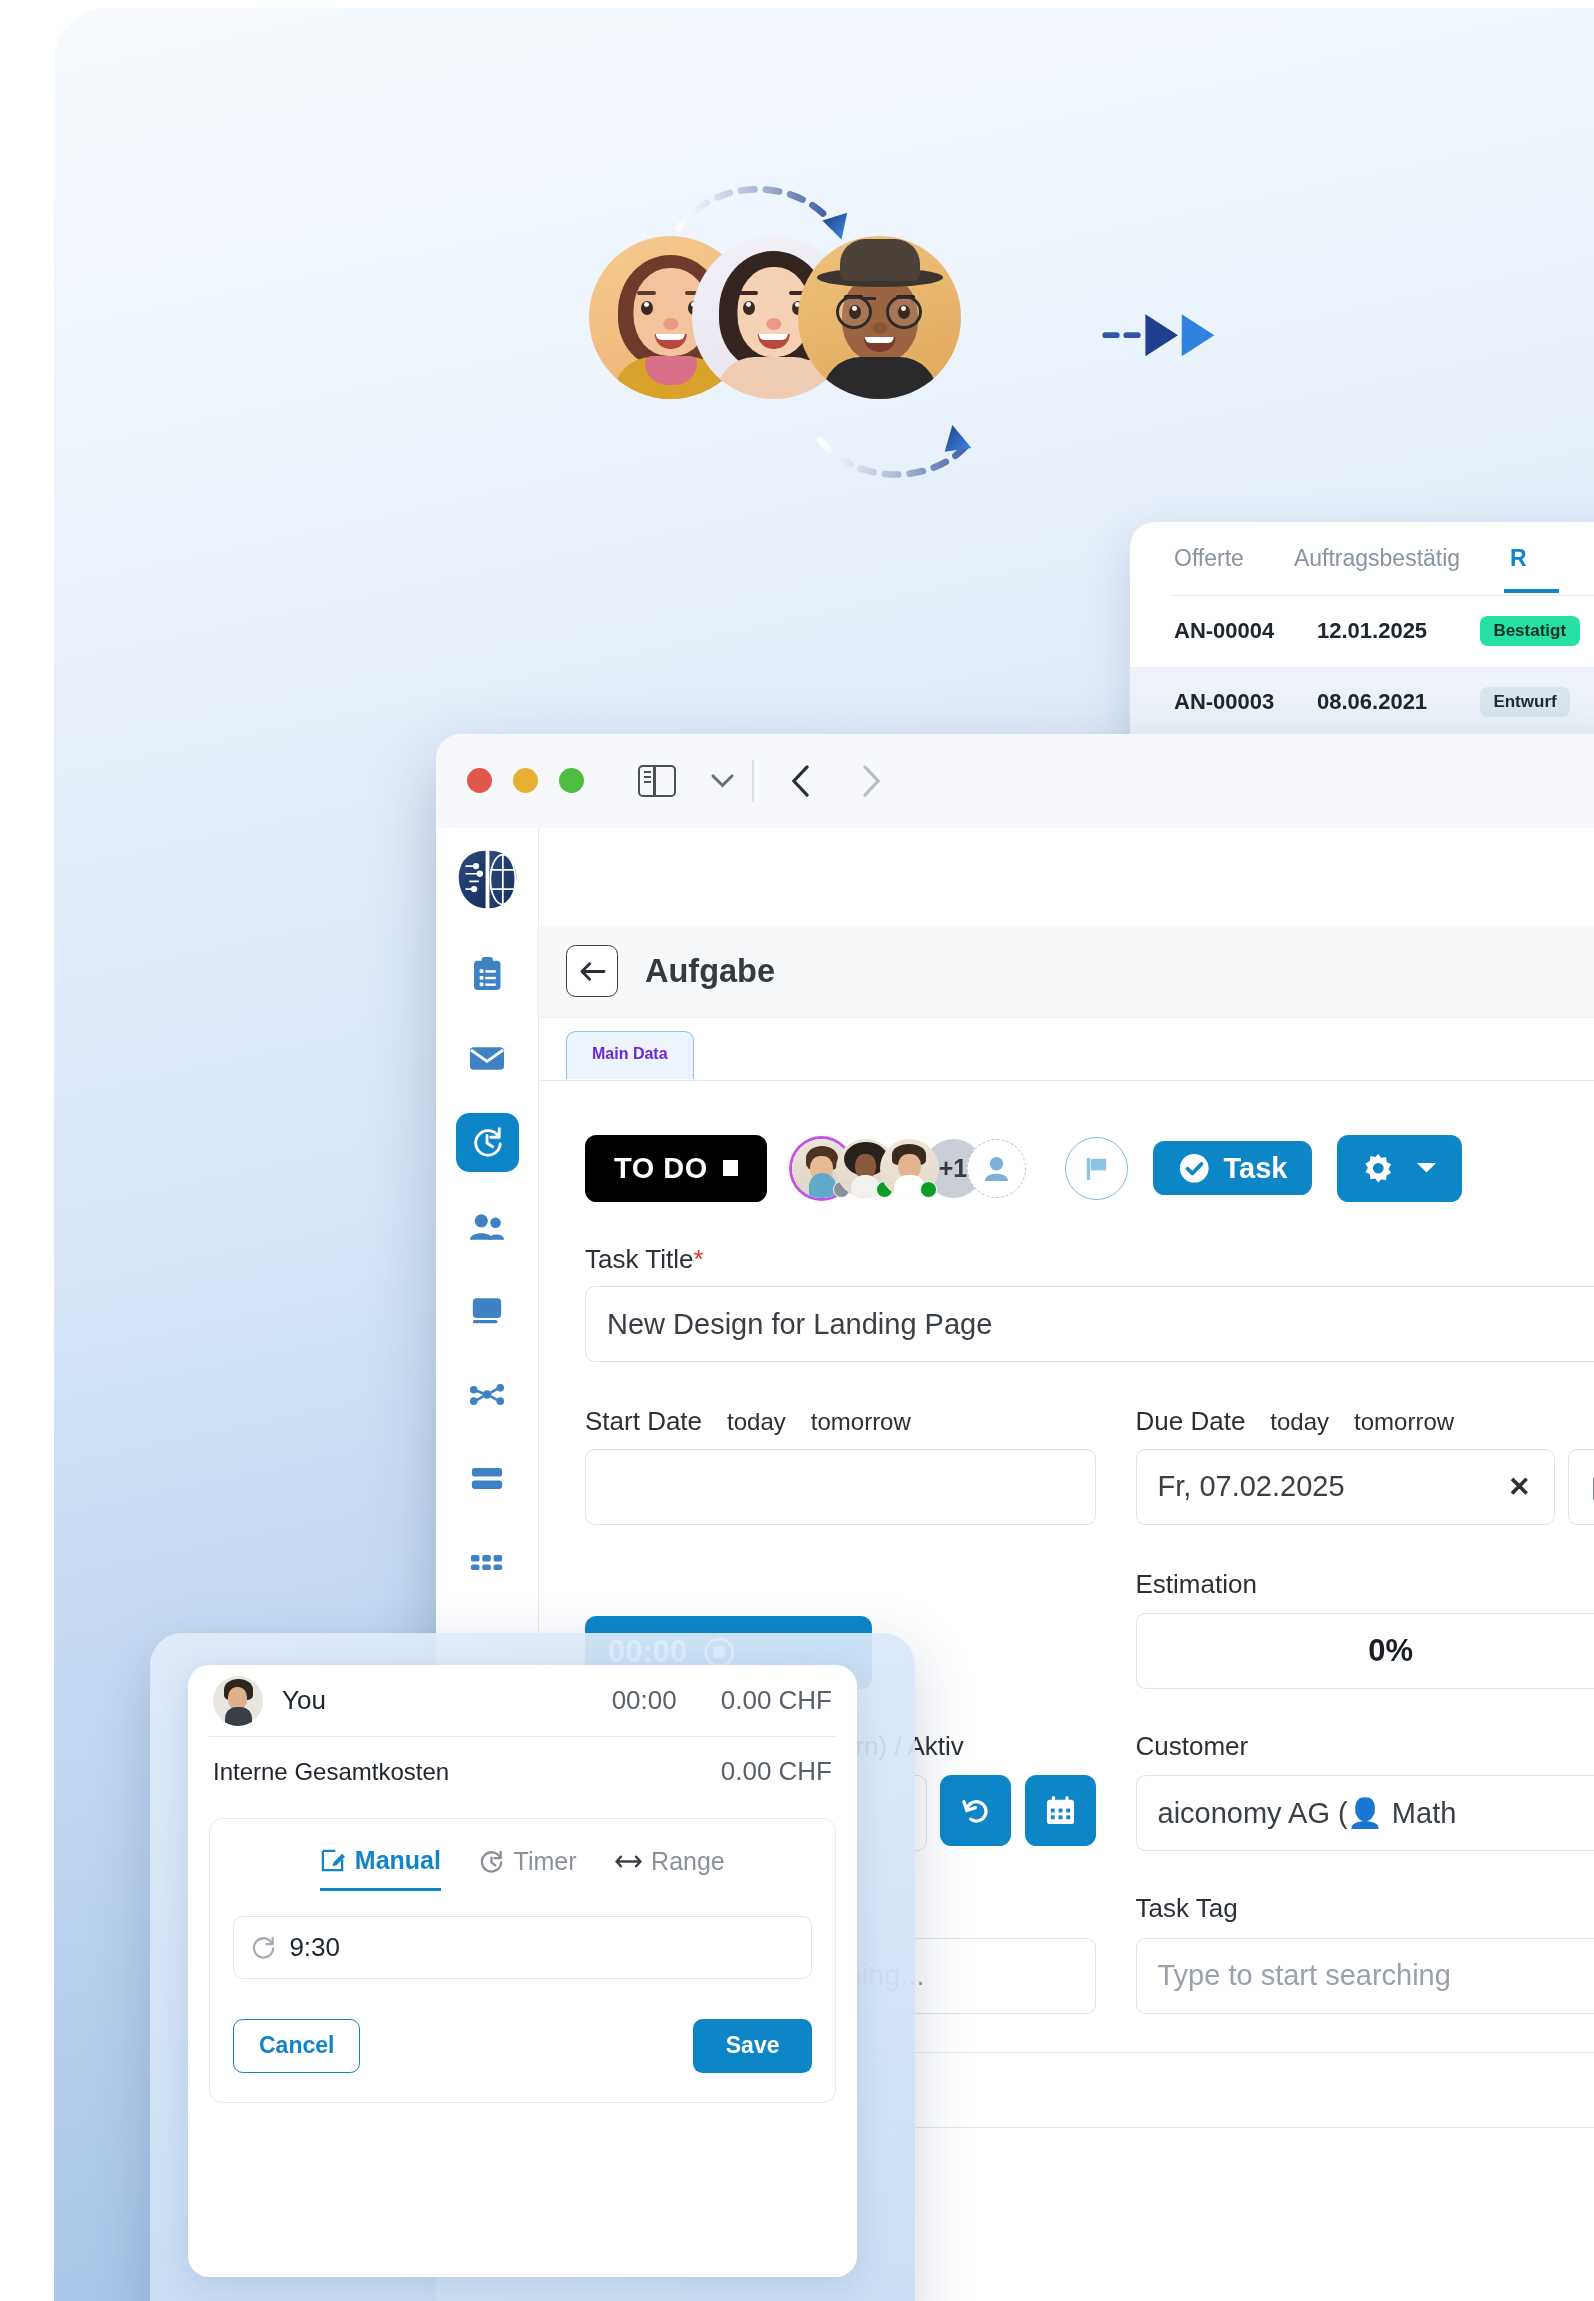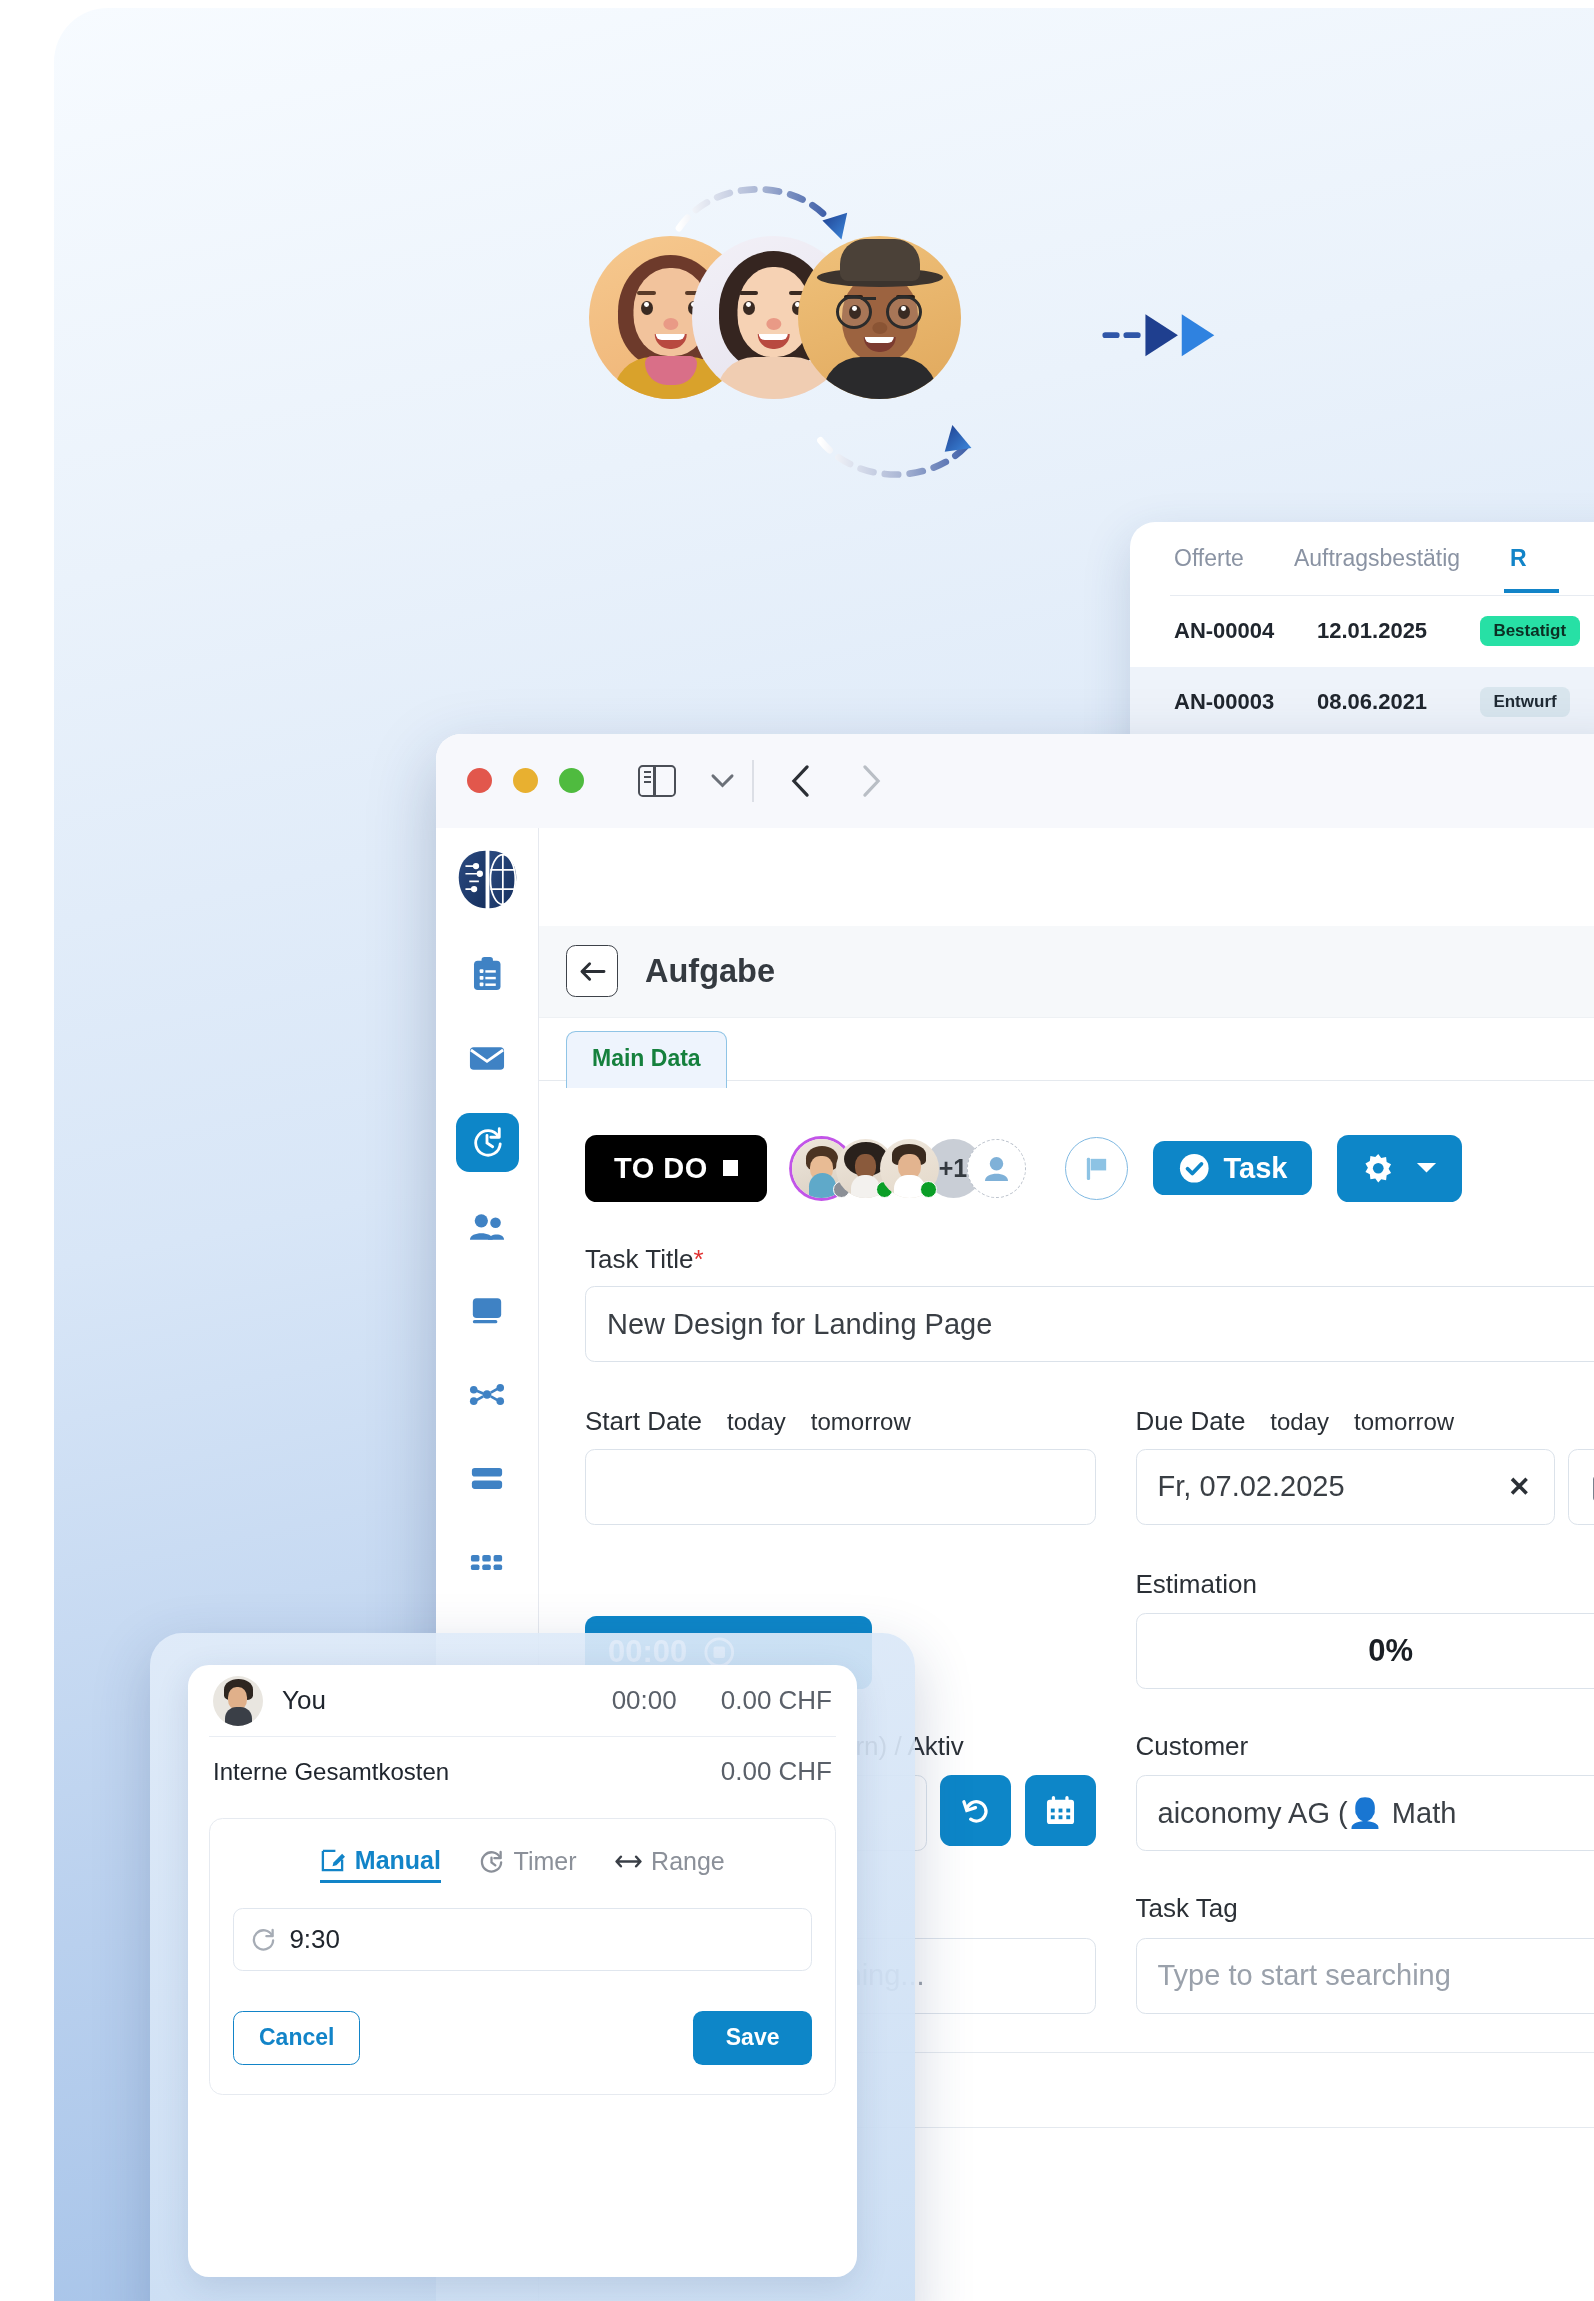--- a/index.html
+++ b/index.html
@@ -142,22 +142,22 @@
   .content-topbar{height:98px;background:#ffffff;}
   .page-head{
     height:92px;background:#f6f8fa;display:flex;align-items:center;padding-left:27px;gap:27px;
     border-bottom:1px solid #eef1f4;
   }
   .back-btn{width:52px;height:52px;border:1.9px solid #3d4249;border-radius:9.6px;
             display:flex;align-items:center;justify-content:center;background:#fff;}
   .page-title{font-size:32.5px;font-weight:700;color:#343a40;}
   .tabs-row{padding:13.4px 0 0 27px;border-bottom:1px solid #e5e9ee;height:63px;}
   .tab{
-    display:inline-block;padding:13.4px 25px 15.3px 25px;font-size:23px;font-weight:700;
-    color:#15803d;background:#eef4fd;border:1.5px solid #8fc4e6;border-bottom:none;
+    display:inline-block;padding:13.4px 25px 15.3px 25px;font-size:16px;font-weight:700;
+    color:#6d28d9;background:#eef4fd;border:1.5px solid #8fc4e6;border-bottom:none;
     border-radius:9.6px 9.6px 0 0;
   }
 
   .form{padding:54px 0 0 46px;}
   .action-row{display:flex;align-items:center;gap:25px;}
   .todo-btn{
     background:#000;color:#fff;border-radius:11.5px;height:67px;
     display:flex;align-items:center;gap:15.3px;padding:0 29px;
     font-size:29px;font-weight:700;letter-spacing:0.5px;
   }
@@ -218,21 +218,21 @@
   .tt-name{font-size:26px;color:#20262e;flex:1;}
   .tt-time{font-size:26px;color:#5a6069;margin-right:25px;}
   .tt-cost{font-size:26px;color:#5a6069;}
   .tt-hr{height:1px;background:#e9edf3;margin:0 21px;}
   .tt-row2{display:flex;align-items:center;height:69px;padding:0 25px;}
   .tt-lbl{font-size:24px;color:#20262e;flex:1;}
   .tt-inner{
     margin:11.5px 21px 0 21px;border:1.3px solid #e6eaf0;border-radius:13.4px;padding:27px 23px 29px 23px;
   }
   .tt-tabs{display:flex;gap:38px;justify-content:center;margin-bottom:5.7px;}
-  .tt-tab{display:flex;align-items:center;gap:9.6px;font-size:25px;color:#8b9099;padding-bottom:5px;}
+  .tt-tab{display:flex;align-items:center;gap:9.6px;font-size:25px;color:#8b9099;padding-bottom:13px;}
   .tt-tab.active{color:#1284c8;font-weight:700;border-bottom:3.8px solid #1284c8;}
   .tt-field{
     margin-top:25px;border:1.3px solid #e0e6ee;border-radius:9.6px;height:63px;display:flex;
     align-items:center;gap:13.4px;padding:0 17px;font-size:26px;color:#20262e;
   }
   .tt-when{display:flex;align-items:center;gap:15.3px;margin-top:23px;}
   .tt-when-lbl{font-size:25px;color:#20262e;}
   .tt-when-box{border:1.3px solid #e0e6ee;border-radius:9.6px;height:57px;display:flex;align-items:center;
                gap:11.5px;padding:0 17px;font-size:25px;color:#20262e;}
   .tt-footer{display:flex;justify-content:space-between;align-items:flex-end;margin-top:40px;}

